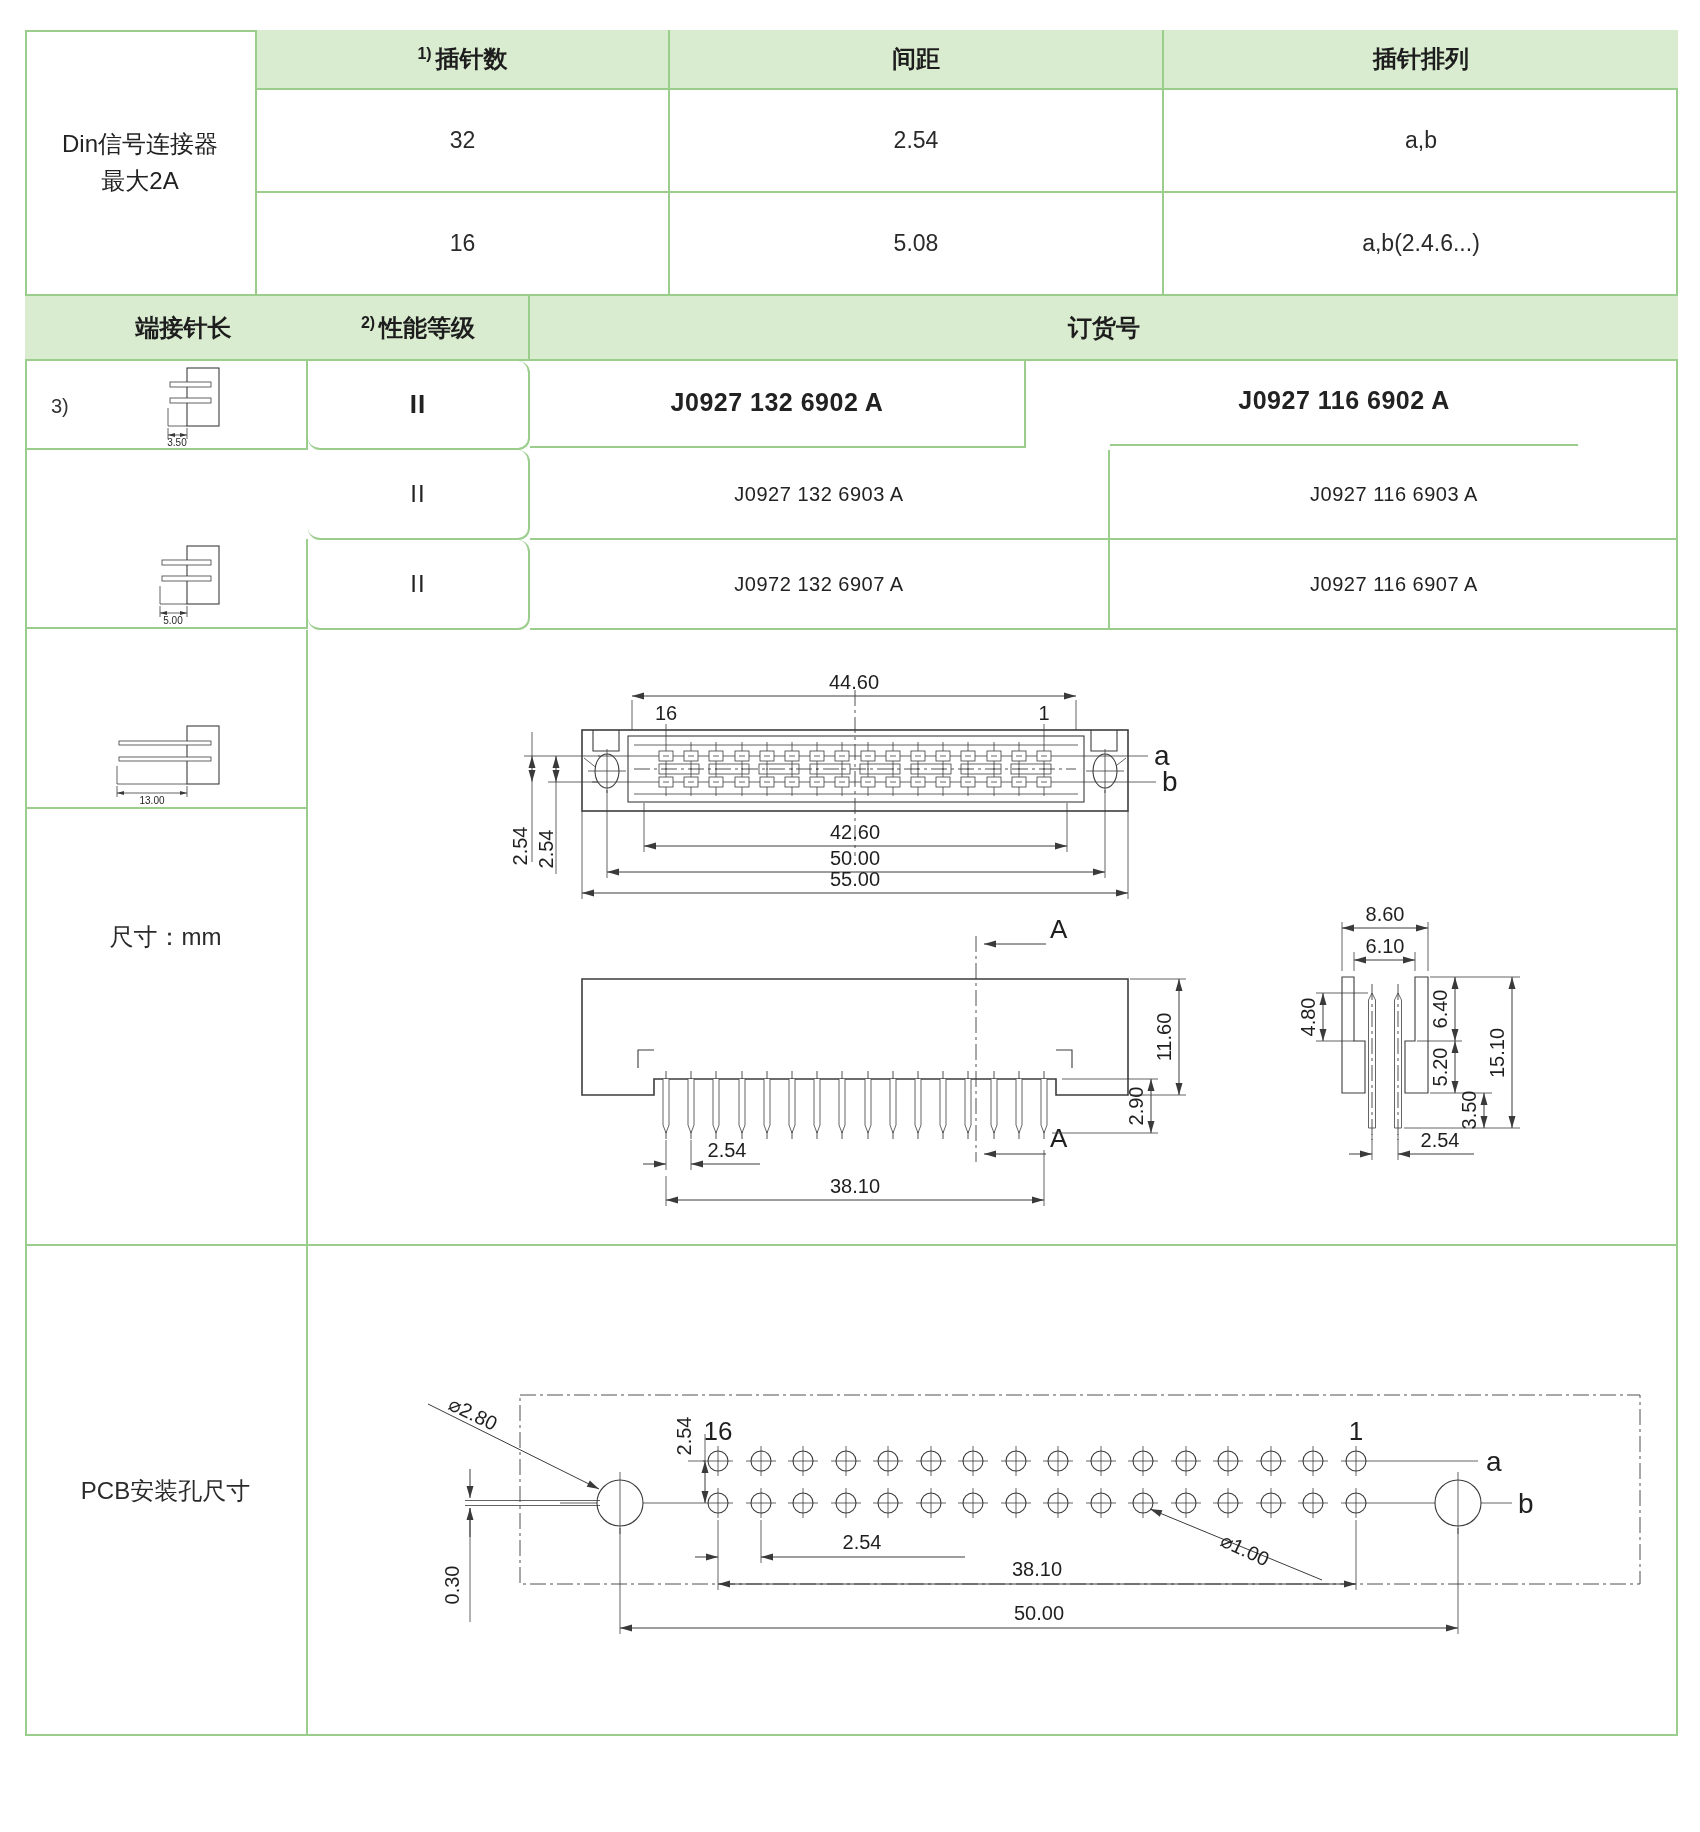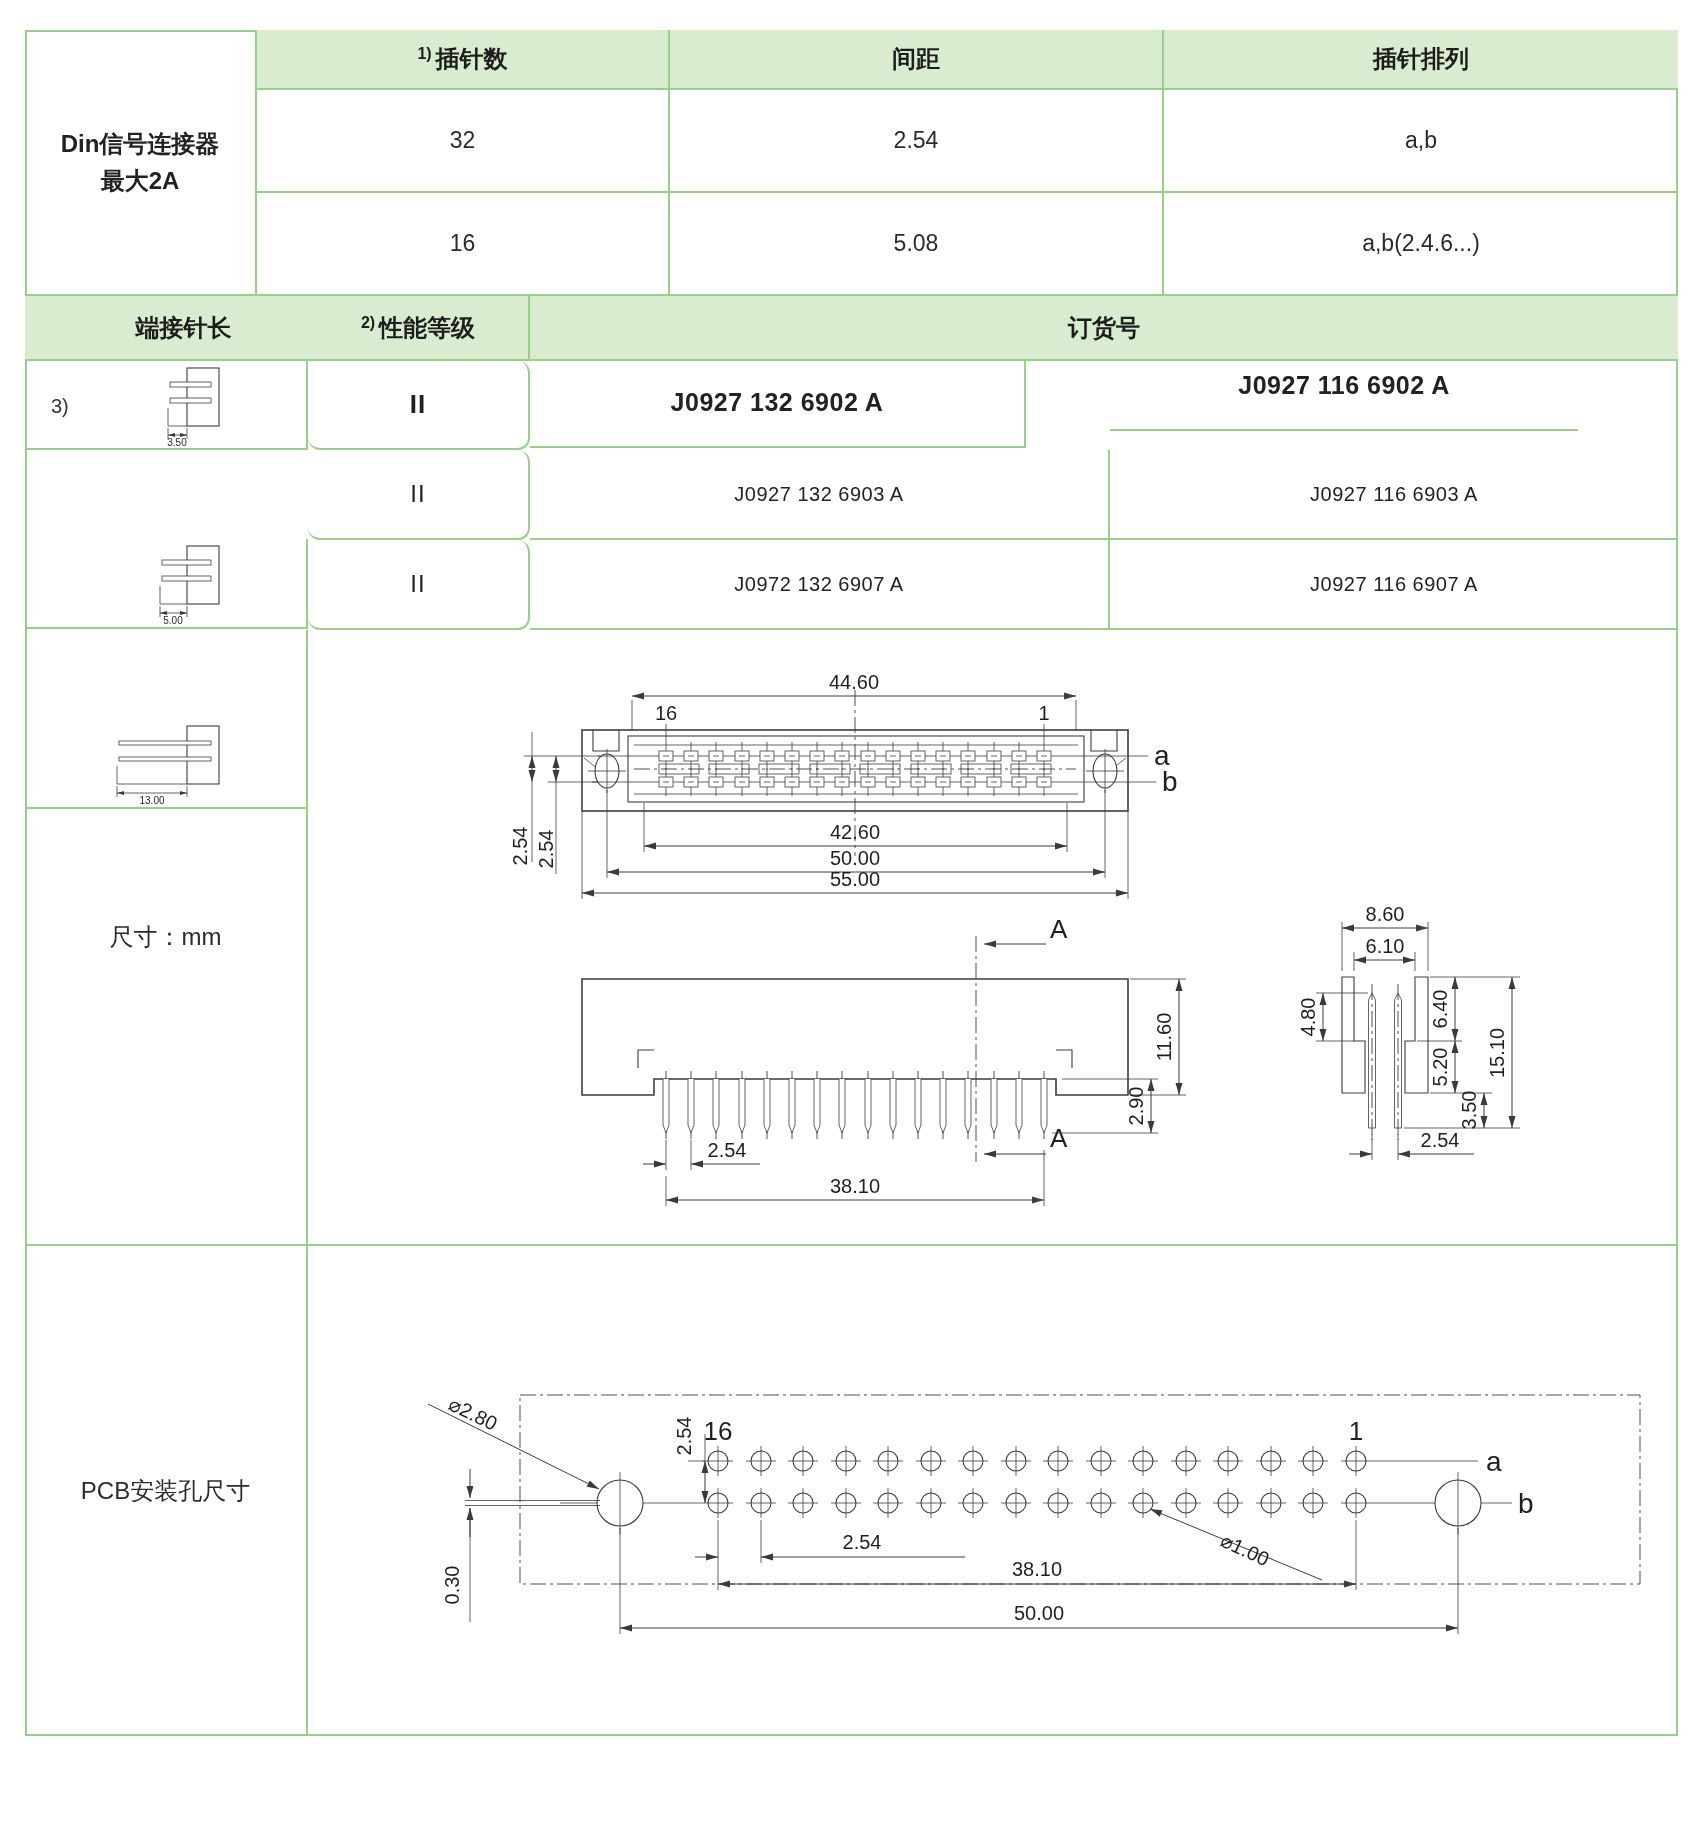--- a/index.html
+++ b/index.html
@@ -7,21 +7,21 @@
         font-family:"Liberation Sans","DejaVu Sans",sans-serif;color:#222;}
   .tbl{position:absolute;left:25px;top:30px;width:1653px;height:1706px;
        outline:2px solid #9bcd8c;outline-offset:-2px;}
   .cell{position:absolute;box-sizing:border-box;border-right:2px solid #9bcd8c;border-bottom:2px solid #9bcd8c;
         display:flex;align-items:center;justify-content:center;text-align:center;}
   .noR{border-right:none;}
   .noB{border-bottom:none;}
   .hdr{background:#daecd0;font-weight:bold;font-size:24px;color:#1d1d1d;}
   .val{font-size:23px;color:#2a2a2a;}
   .sup{font-size:16px;font-weight:bold;position:relative;top:-5px;margin-right:4px;}
-  .lbl2{font-weight:bold;font-size:24px;line-height:1.55;}
+  .lbl2{font-weight:normal;font-size:24px;line-height:1.55;}
   .grade{font-size:24px;letter-spacing:1px;border-radius:12px;}
   .grade.b1{font-weight:bold;font-size:26px;}
   .ord{font-size:20px;letter-spacing:0.5px;}
   .ord.b1{font-weight:bold;font-size:25px;}
   .seclbl{font-size:24px;color:#2a2a2a;}
   .iconcell{position:relative;}
   .rownote{position:absolute;left:26px;top:34px;font-size:20px;color:#333;}
   .foot{position:absolute;left:88px;top:1750px;font-size:22px;color:#333;line-height:34px;}
   .foot p{margin:0;}
   
@@ -126,21 +126,21 @@
         <line x1="77" y1="73" x2="96" y2="73" class="tn" marker-start="url(#asS)" marker-end="url(#aeS)"></line>
         <text class="ic" x="86" y="84" text-anchor="middle">3.50</text>
       </svg>
     </div>
     <div class="cell grade b1" style="left:283px;top:331px;width:222px;height:89px">
         <span>II</span>
       </div>
     <div class="cell ord b1" style="left:505px;top:329px;width:496px;height:89px">
         <span>J0927 132 6902 A</span>
       </div>
-    <div class="cell ord b1 noR" style="left:1085px;top:312px;width:468px;height:89px">
+    <div class="cell ord b1 noR" style="left:1085px;top:327px;width:468px;height:89px">
         <span>J0927 116 6902 A</span>
       </div>
 
     <div class="cell iconcell" style="left:0;top:420px;width:283px;height:90px">
       <svg width="150" height="86" viewBox="0 0 150 86">
         <rect x="96" y="6" width="32" height="58" fill="url(#xh)" class="md"></rect>
         <rect x="71" y="20" width="49" height="5" class="tn wfill"></rect>
         <rect x="71" y="36" width="49" height="5" class="tn wfill"></rect>
         <path d="M69,46 V64 H96" class="tn"></path>
         <line x1="69" y1="66" x2="69" y2="77" class="tn"></line>

